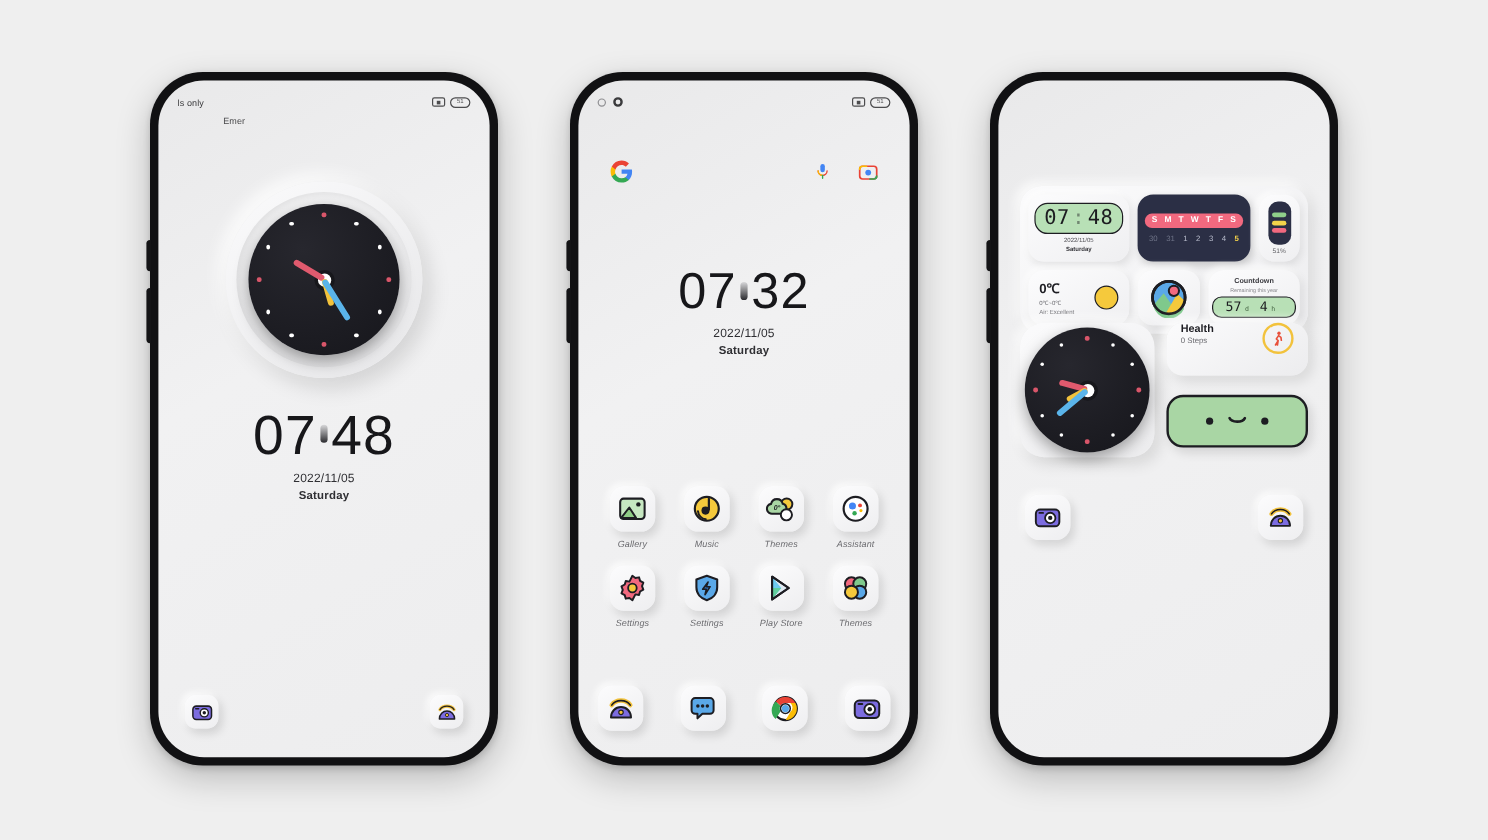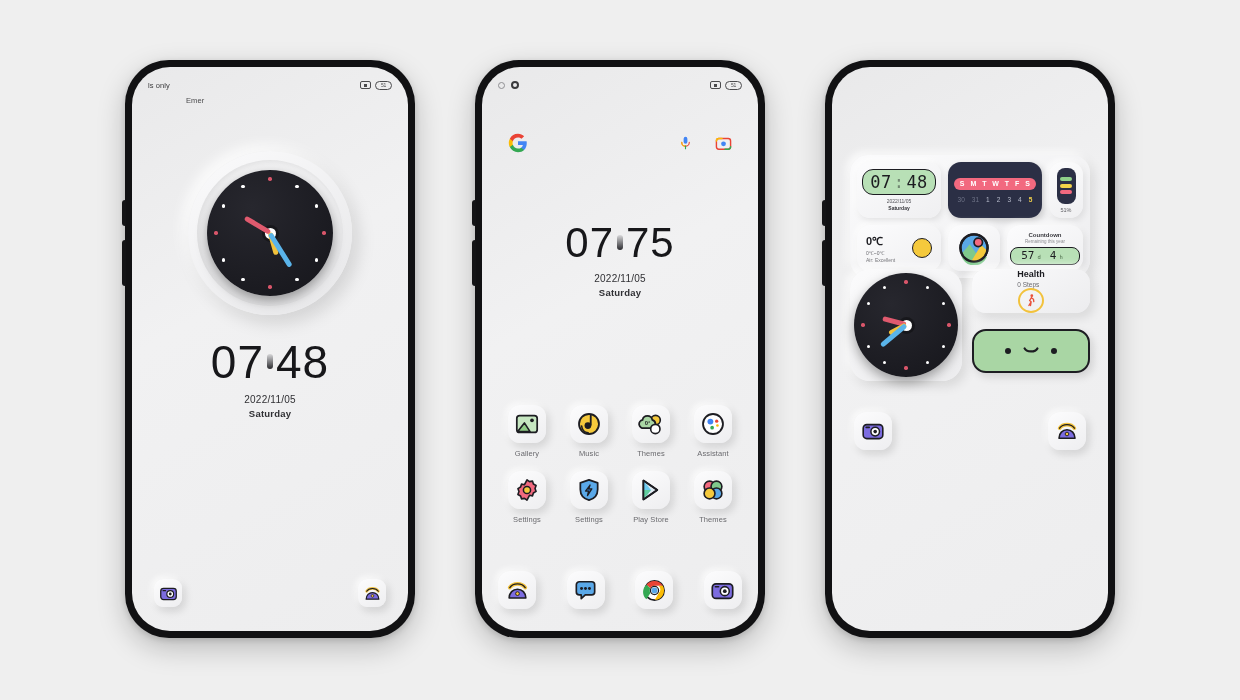--- a/index.html
+++ b/index.html
@@ -118,21 +118,21 @@
     position:absolute; top: 66px; left: 26px; right: 26px;
     display:flex; align-items:center; justify-content:space-between;
   }
   .search-actions { display:flex; align-items:center; gap: 22px; }
 
   .home-clock { position:absolute; left:0; right:0; top: 155px; text-align:center; }
   .home-clock .dig-time { font-size: 42px; }
 
   .appgrid { position:absolute; left: 16px; right: 16px; top: 338px; }
   .approw { display:flex; justify-content:space-between; margin-bottom: 13px; }
-  .appcell { width: 58px; display:flex; flex-direction:column; align-items:center; }
+  .appcell { width: 58px; display:flex; flex-direction:column; align-items:center;font-style:italic; }
   .applabel { font-size: 7.5px; color:#6a6a6e; margin-top:6px; letter-spacing:.1px; }
 
   .dock {
     position:absolute; left: 16px; right: 16px; bottom: 22px;
     display:flex; justify-content:space-between;
   }
 
   
   .wgroup {
     position:absolute; left: 18px; right: 18px;
@@ -203,21 +203,21 @@
   #wg-clock2 {
     position:absolute; left: 18px; top: 202px; width: 112px; height: 112px;
     background: linear-gradient(150deg,#fbfbfc,#ececee); border-radius: 20px;
     box-shadow: 4px 5px 12px rgba(0,0,0,.11), -3px -3px 9px rgba(255,255,255,.92);
     display:flex; align-items:center; justify-content:center;
   }
   #wg-health {
     position:absolute; left: 140px; top: 202px; right: 18px; height: 44px;
     background: linear-gradient(150deg,#fbfbfc,#ececee); border-radius: 14px;
     box-shadow: 4px 5px 11px rgba(0,0,0,.10), -3px -3px 8px rgba(255,255,255,.92);
-    display:flex; align-items:center; justify-content:space-between; padding: 0 12px; flex-direction: column;
+    display:flex; justify-content:space-between; padding: 0 12px;
   }
   #wg-health .h1 { font-size:9px; color:#1d1d22; font-weight:bold;}
   #wg-health .h2 { font-size:6.5px; color:#6b6b70; margin-top:2px;}
   .walk-ring { width:26px; height:26px; border-radius:50%; border:2.6px solid #f2c23c;
                display:flex; align-items:center; justify-content:center; }
   #wg-face {
     position:absolute; left: 140px; top: 262px; right: 18px; height: 44px;
     background:#a9d6a4; border:2px solid #1d1d22; border-radius: 14px;
     display:flex; align-items:center; justify-content:center;
     box-shadow: 3px 4px 9px rgba(0,0,0,.13);
@@ -357,21 +357,21 @@
             <path d="M22 16.6A3.4 3.4 0 0 1 18.6 20H14" fill="none" stroke="#34A853" stroke-width="2" stroke-linecap="round"></path>
             <circle cx="12" cy="12.4" r="3.4" fill="#4285F4"></circle>
           </svg>
         </div>
       </div>
 
       <div class="home-clock">
         <div class="dig-time">
           <span>07</span>
           <span class="dig-colon"></span>
-          <span>75</span>
+          <span>32</span>
         </div>
         <div class="dig-date">2022/11/05</div>
         <div class="dig-day">Saturday</div>
       </div>
 
       <div class="appgrid">
 
         <div class="approw">
           <div class="appcell">
             <div class="app-tile big">

